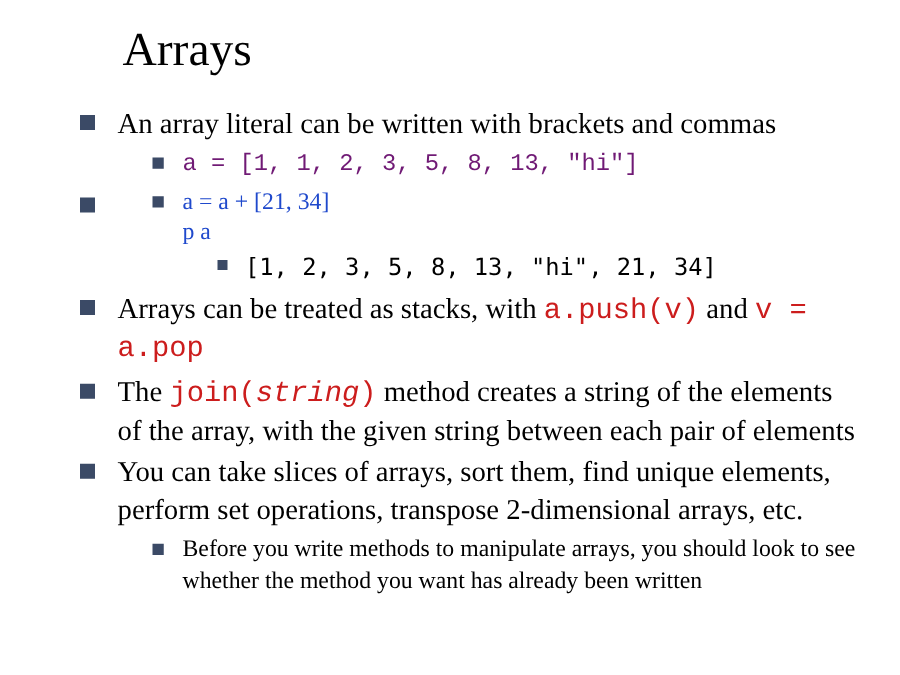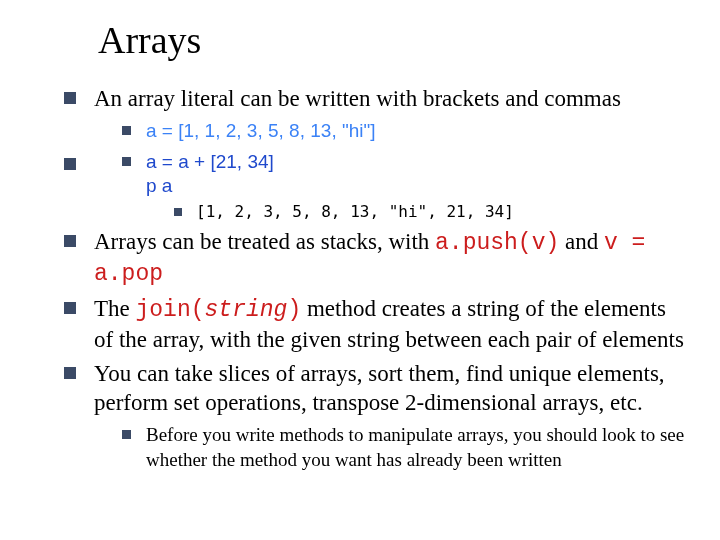--- a/index.html
+++ b/index.html
@@ -61,52 +61,52 @@
     left: 0;
     top: 7px;
     width: 9px;
     height: 9px;
     background: #3b4a66;
   }
   ul.lvl3 {
     list-style: none;
     margin: 4px 0 2px 0;
     padding: 0 0 0 28px;
-    font-size: 16px;
+    font-size: 19px;
   }
   ul.lvl3 > li {
     position: relative;
     padding-left: 22px;
   }
   ul.lvl3 > li::before {
     content: "";
     position: absolute;
     left: 0;
     top: 6px;
     width: 8px;
     height: 8px;
     background: #3b4a66;
   }
   .mono {
     font-family: "Lucida Console","Consolas","Monaco",monospace;
   }
   .code-blue {
-    color: #3b82f6;
-    font-family: Liberation Sans, sans-serif;
+    color: #701a75;
+    font-family: Liberation Mono, monospace;
   }
   .code-red {
     color: #cc1d1d;
     font-family: "Lucida Console","Consolas","Monaco",monospace;
   }
   .code-red-sans {
     color: #cc1d1d;
     font-family: Liberation Mono, monospace;
   }
   .codeblock {
-    font-family: Liberation Sans, sans-serif;
+    font-family: Liberation Serif, serif;
     color: #1f49cc;
     white-space: pre;
   }
 </style>
 </head>
 <body>
 
 <div class="slide">
   <h1 class="title">Arrays</h1>
 

